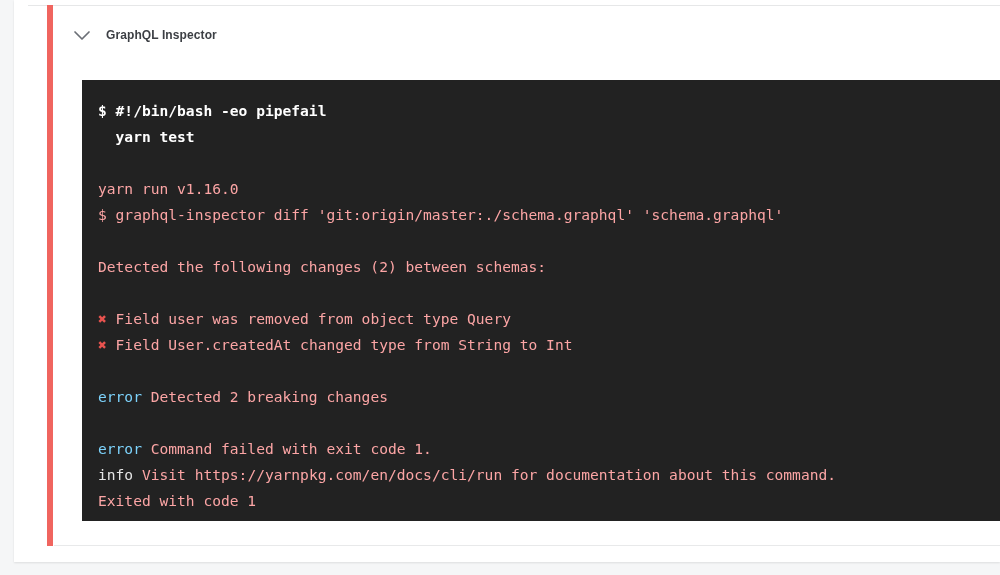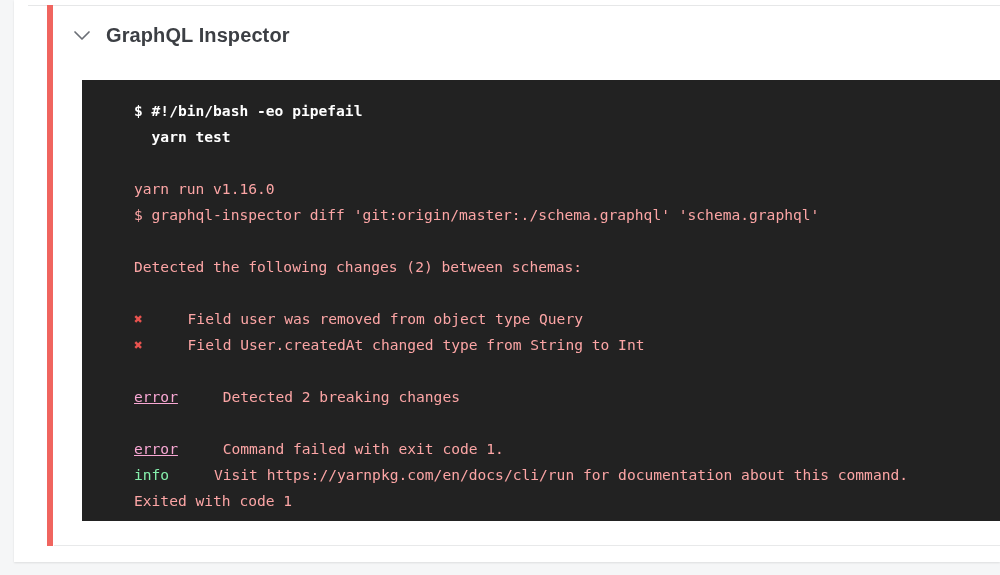--- a/index.html
+++ b/index.html
@@ -74,21 +74,21 @@
 
   .chevron-icon {
     width: 24px;
     height: 24px;
     display: block;
     flex: 0 0 auto;
   }
   .chevron-icon svg { display: block; }
 
   .job-title {
-    font-size: 20px;
+    font-size: 12px;
     font-weight: bold;
     color: #3c3f44;
     letter-spacing: 0.1px;
     white-space: nowrap;
   }
 
   
   .console {
     position: absolute;
     left: 68px;
@@ -107,25 +107,25 @@
     color: #e6e6e6;
     white-space: pre;
   }
 
   .log-line {
     height: 26px;
     white-space: pre;
   }
   .log-line.blank { height: 26px; }
 
-  .seg { white-space: pre; margin-left: 36px; }
+  .seg { white-space: pre; }
   .seg.bold { font-weight: bold; color: #ffffff; }
   .seg.normal { color: #fca5a5; }
-  .seg.error { color: #f9a8d4; text-decoration: underline; }
-  .seg.info { color: #86efac; }
+  .seg.error { color: #7dd3fc; }
+  .seg.info { color: #e5e5e5; }
   .seg.mark {
     color: #e8534f;
     font-weight: bold;
   }
 </style>
 </head>
 <body>
 
 <div id="page">
 

